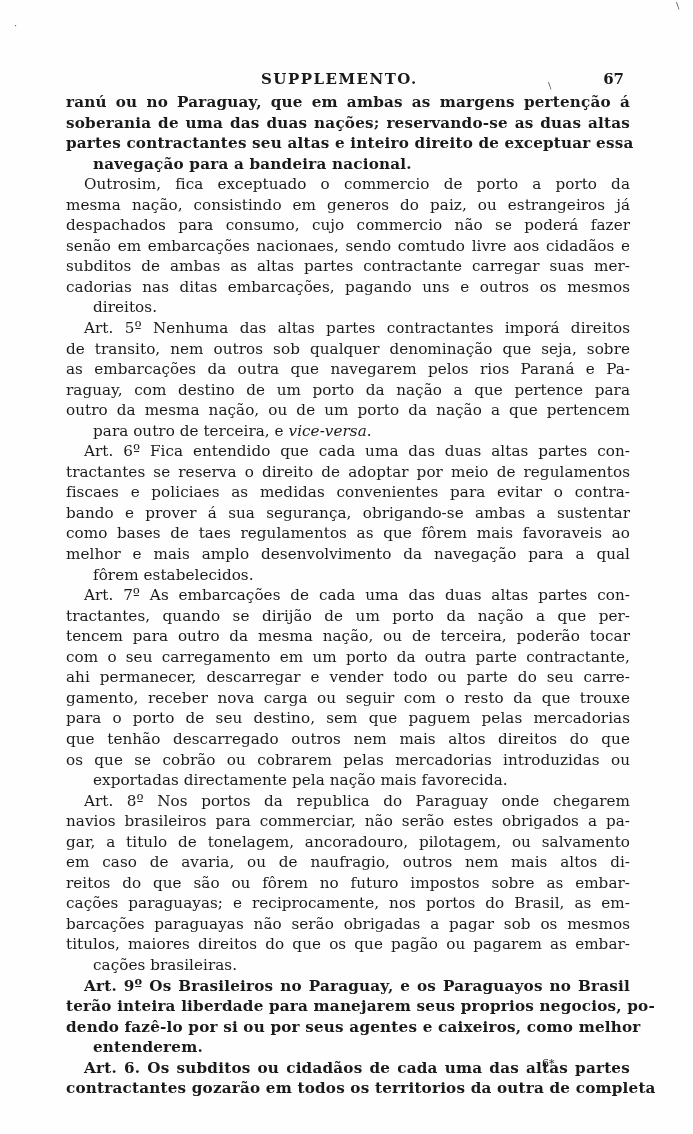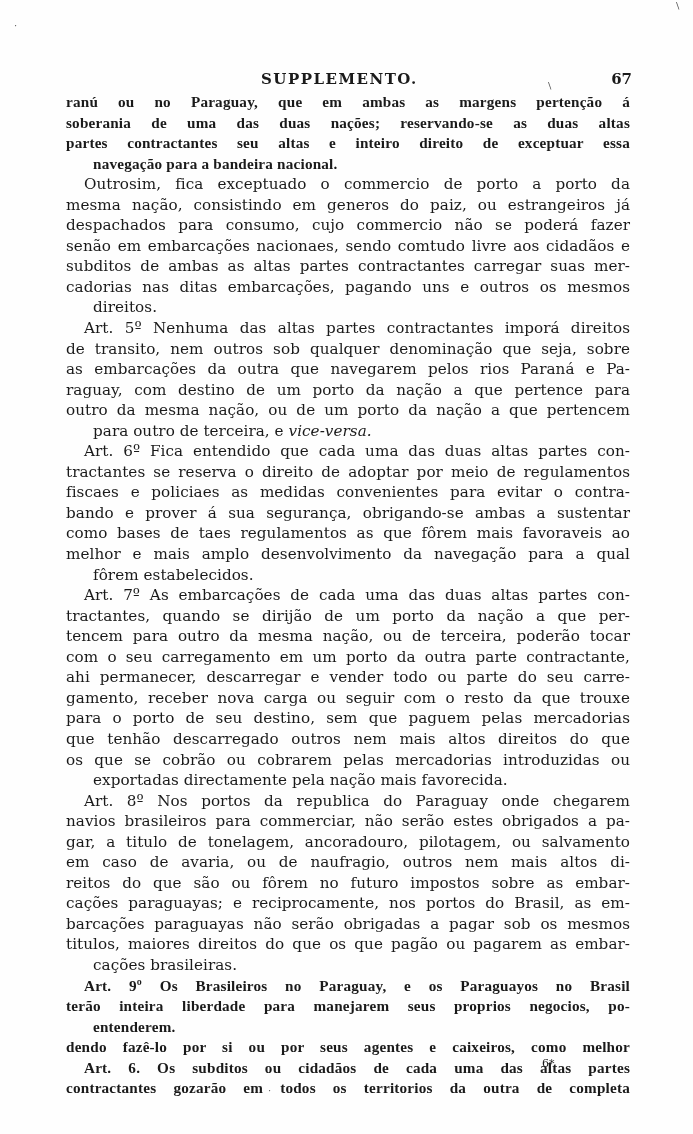--- a/index.html
+++ b/index.html
@@ -10,34 +10,34 @@
       font-family: "DejaVu Serif", "Liberation Serif", serif;
       color: #1a1a1a;
     }
     .header { position: absolute; top: 70px; left: 66px; width: 566px; height: 22px; }
     .running-title {
       position: absolute; left: 195px; top: 0;
       font-family: "DejaVu Serif", serif; font-weight: bold;
       font-size: 15px; letter-spacing: 1.5px; text-align: right;
     }
     .page-number {
-      position: absolute; right: 0; top: 0;
+      position: absolute; right: 8px; top: 0;
       font-family: "DejaVu Serif", serif; font-weight: bold; font-size: 15px;
     }
     .stray-mark { position: absolute; font-size: 10px; color: #555; }
     .body-text { position: absolute; top: 92px; left: 66px; width: 564px; }
     .line {
       display: block; height: 20.55px; line-height: 20.55px;
       font-size: 15.2px; white-space: nowrap;
       text-align: justify; text-align-last: justify;
       letter-spacing: 0.05px;
     }
     .line.last { text-align-last: left; margin-left: 27px; }
     .line.indent { padding-left: 18px; }
-    .line.heavy { font-weight: bold; letter-spacing: 0.2px; font-family: Liberation Serif, serif; }
+    .line.heavy { font-weight: bold; letter-spacing: 0.2px; }
     em { font-style: italic; }
     .signature {
       position: absolute; left: 542px; top: 1057px;
       font-size: 11px; font-family: "DejaVu Serif", serif;
     }
   </style>
 </head>
 <body>
 
 <div class="page">
@@ -54,21 +54,21 @@
       <span class="line heavy">soberania de uma das duas nações; reservando-se as duas altas</span>
       <span class="line heavy">partes contractantes seu altas e inteiro direito de exceptuar essa</span>
       <span class="line heavy last">navegação para a bandeira nacional.</span>
     </div>
 
     <div>
       <span class="line indent">Outrosim, fica exceptuado o commercio de porto a porto da</span>
       <span class="line">mesma nação, consistindo em generos do paiz, ou estrangeiros já</span>
       <span class="line">despachados para consumo, cujo commercio não se poderá fazer</span>
       <span class="line">senão em embarcações nacionaes, sendo comtudo livre aos cidadãos e</span>
-      <span class="line">subditos de ambas as altas partes contractantes carregar suas mer-</span>
+      <span class="line">subditos de ambas as altas partes contractante carregar suas mer-</span>
       <span class="line">cadorias nas ditas embarcações, pagando uns e outros os mesmos</span>
       <span class="line last">direitos.</span>
     </div>
 
     <div>
       <span class="line indent">Art. 5º Nenhuma das altas partes contractantes imporá direitos</span>
       <span class="line">de transito, nem outros sob qualquer denominação que seja, sobre</span>
       <span class="line">as embarcações da outra que navegarem pelos rios Paraná e Pa-</span>
       <span class="line">raguay, com destino de um porto da nação a que pertence para</span>
       <span class="line">outro da mesma nação, ou de um porto da nação a que pertencem</span>
@@ -106,22 +106,22 @@
       <span class="line">reitos do que são ou fôrem no futuro impostos sobre as embar-</span>
       <span class="line">cações paraguayas; e reciprocamente, nos portos do Brasil, as em-</span>
       <span class="line">barcações paraguayas não serão obrigadas a pagar sob os mesmos</span>
       <span class="line">titulos, maiores direitos do que os que pagão ou pagarem as embar-</span>
       <span class="line last">cações brasileiras.</span>
     </div>
 
     <div>
       <span class="line indent heavy">Art. 9º Os Brasileiros no Paraguay, e os Paraguayos no Brasil</span>
       <span class="line heavy">terão inteira liberdade para manejarem seus proprios negocios, po-</span>
+      <span class="line heavy">dendo fazê-lo por si ou por seus agentes e caixeiros, como melhor</span>
       <span class="line heavy last">entenderem.</span>
-      <span class="line heavy">dendo fazê-lo por si ou por seus agentes e caixeiros, como melhor</span>
     </div>
 
     <div>
       <span class="line indent heavy">Art. 6. Os subditos ou cidadãos de cada uma das altas partes</span>
       <span class="line heavy">contractantes gozarão em todos os territorios da outra de completa</span>
     </div>
 
   </div>
 
   <span class="signature">6*</span>

